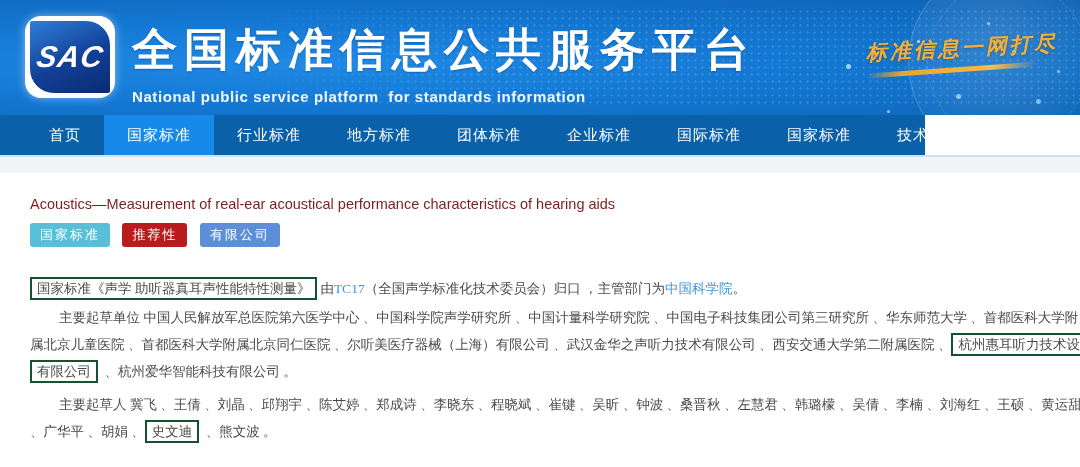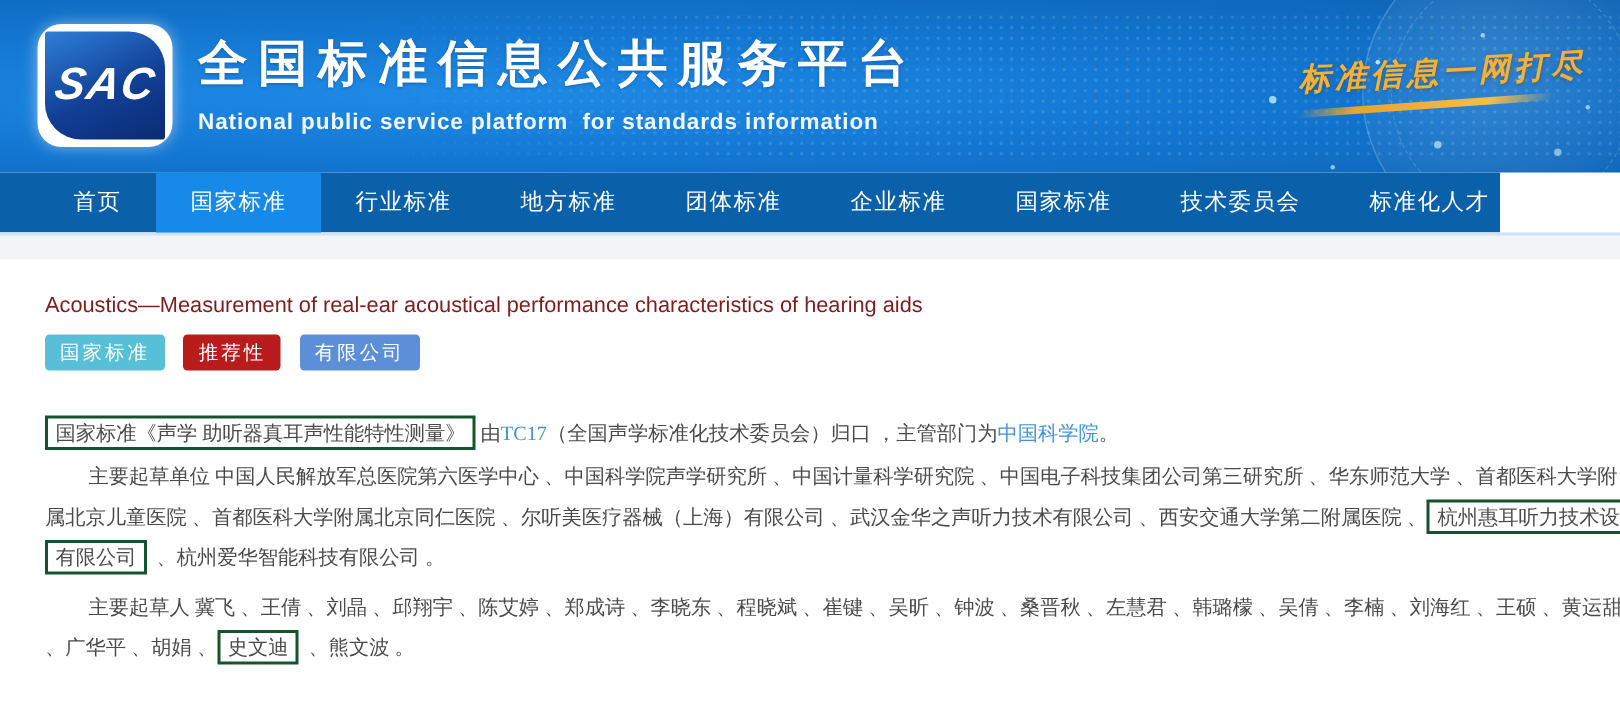--- a/index.html
+++ b/index.html
@@ -26,31 +26,31 @@
                           -30px 70px 0 0 rgba(190,235,255,.7), 70px -18px 0 0 rgba(190,235,255,.75),
                           140px 30px 0 0 rgba(190,235,255,.7); }
   .logo { position:absolute; left:25px; top:16px; width:90px; height:82px; background:#fff;
           border-radius:16px; padding:5px; box-shadow:0 0 10px rgba(255,255,255,.45); }
   .logo-inner { width:100%; height:100%; border-radius:2px 24px 2px 24px;
                 background:linear-gradient(155deg,#2e7fd8 0%,#123f96 55%,#0a2b72 100%);
                 display:flex; align-items:center; justify-content:center; }
   .logo-text { color:#fff; font-weight:bold; font-style:italic; font-size:30px;
                letter-spacing:1px; transform:skewX(-10deg); }
   .site-titles { position:absolute; left:132px; top:20px; color:#fff; }
-  .site-title { font-size:33px; font-weight:bold; letter-spacing:7px; text-shadow:0 1px 2px rgba(0,40,90,.35); }
+  .site-title { font-size:45px; font-weight:bold; letter-spacing:7px; text-shadow:0 1px 2px rgba(0,40,90,.35); }
   .site-subtitle { margin-top:8px; font-size:15px; letter-spacing:.6px; color:#f0f7ff; white-space:pre;font-weight:bold; }
   .slogan-wrap { position:absolute; right:22px; top:34px; transform:rotate(-3deg); text-align:center; }
   .slogan-text { display:block; color:#f4b136; font-size:21px; font-weight:bold; font-style:italic;
                  letter-spacing:3px; text-shadow:0 1px 3px rgba(80,40,0,.35); }
   .slogan-swoosh { margin-top:5px; height:5px; width:168px;
                    background:linear-gradient(90deg, rgba(232,165,46,0), #e8a52e 22%, #f6bc4a 75%, rgba(246,188,74,0));
                    transform:skewX(-35deg) rotate(-1deg); border-radius:3px; }
 
   
-  .nav { display:flex; width:1000px; height:40px; background:#0b61a9; padding-left:26px; }
+  .nav { display:flex; width:925px; height:40px; background:#0b61a9; padding-left:26px; }
   .nav-item { color:#fff; font-size:15px; line-height:40px; padding:0 23px; letter-spacing:1px;
               cursor:pointer; white-space:nowrap; }
   .nav-item.active { background:#1789e9; }
   .subnav-strip { width:1080px; height:18px; background:#f3f4f6; border-top:2px solid #cfe3f5; }
 
   
   .main { padding:14px 30px 0 30px; }
   .page-title { font-size:21px; font-weight:bold; color:#333; letter-spacing:1px; }
   .page-title-en { margin-top:9px; font-size:14.5px; color:#7f1d1d; }
   .badges { margin-top:11px; }
@@ -90,20 +90,21 @@
   </div>
 </div>
 
 <div class="nav">
   <div class="nav-item">首页</div>
   <div class="nav-item active">国家标准</div>
   <div class="nav-item">行业标准</div>
   <div class="nav-item">地方标准</div>
   <div class="nav-item">团体标准</div>
   <div class="nav-item">企业标准</div>
+  <div class="nav-item">国际标准</div>
   <div class="nav-item">国家标准</div>
   <div class="nav-item">技术委员会</div>
   <div class="nav-item">标准化人才</div>
 </div>
 
 <div class="subnav-strip"></div>
 
 <div class="main">
   <div class="page-title-en">Acoustics—Measurement of real-ear acoustical performance characteristics of hearing aids</div>
 

